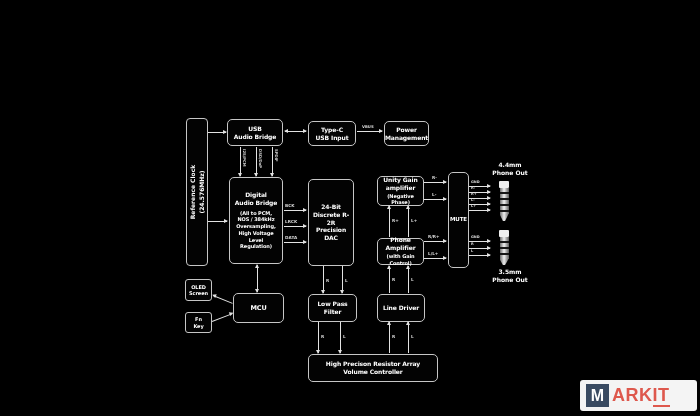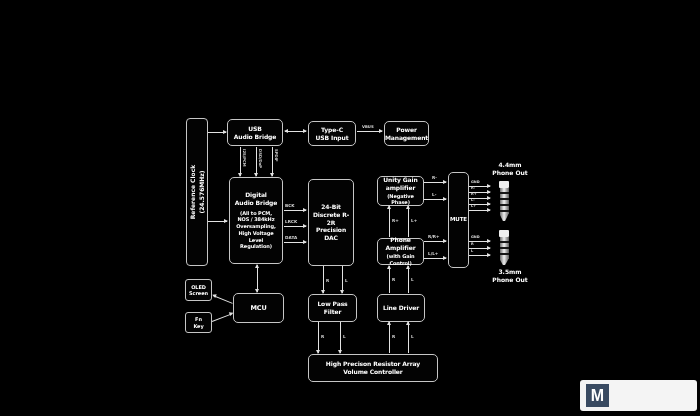--- a/index.html
+++ b/index.html
@@ -215,15 +215,16 @@
   <div class="v hu" style="left:389px;top:206px;height:31px;"></div>
   <span class="t" style="left:392px;top:219px;">R+</span>
   <div class="v hu" style="left:408px;top:206px;height:31px;"></div>
   <span class="t" style="left:411px;top:219px;">L+</span>
 
   <div class="h hl" style="left:213px;top:295px;width:21px;transform:rotate(22deg);transform-origin:left center;"></div>
   <div class="h hr" style="left:212px;top:321px;width:22px;transform:rotate(-21deg);transform-origin:left center;"></div>
 
   <div class="wm">
     <div class="wm-m" style="background:#394a61;">M</div>
+    <div class="wm-txt" style="color:#de584d;"><span>ARK</span><span class="wm-it" style="border-color:#de584d;">IT</span></div>
   </div>
 
 </div>
 
 </body></html>

